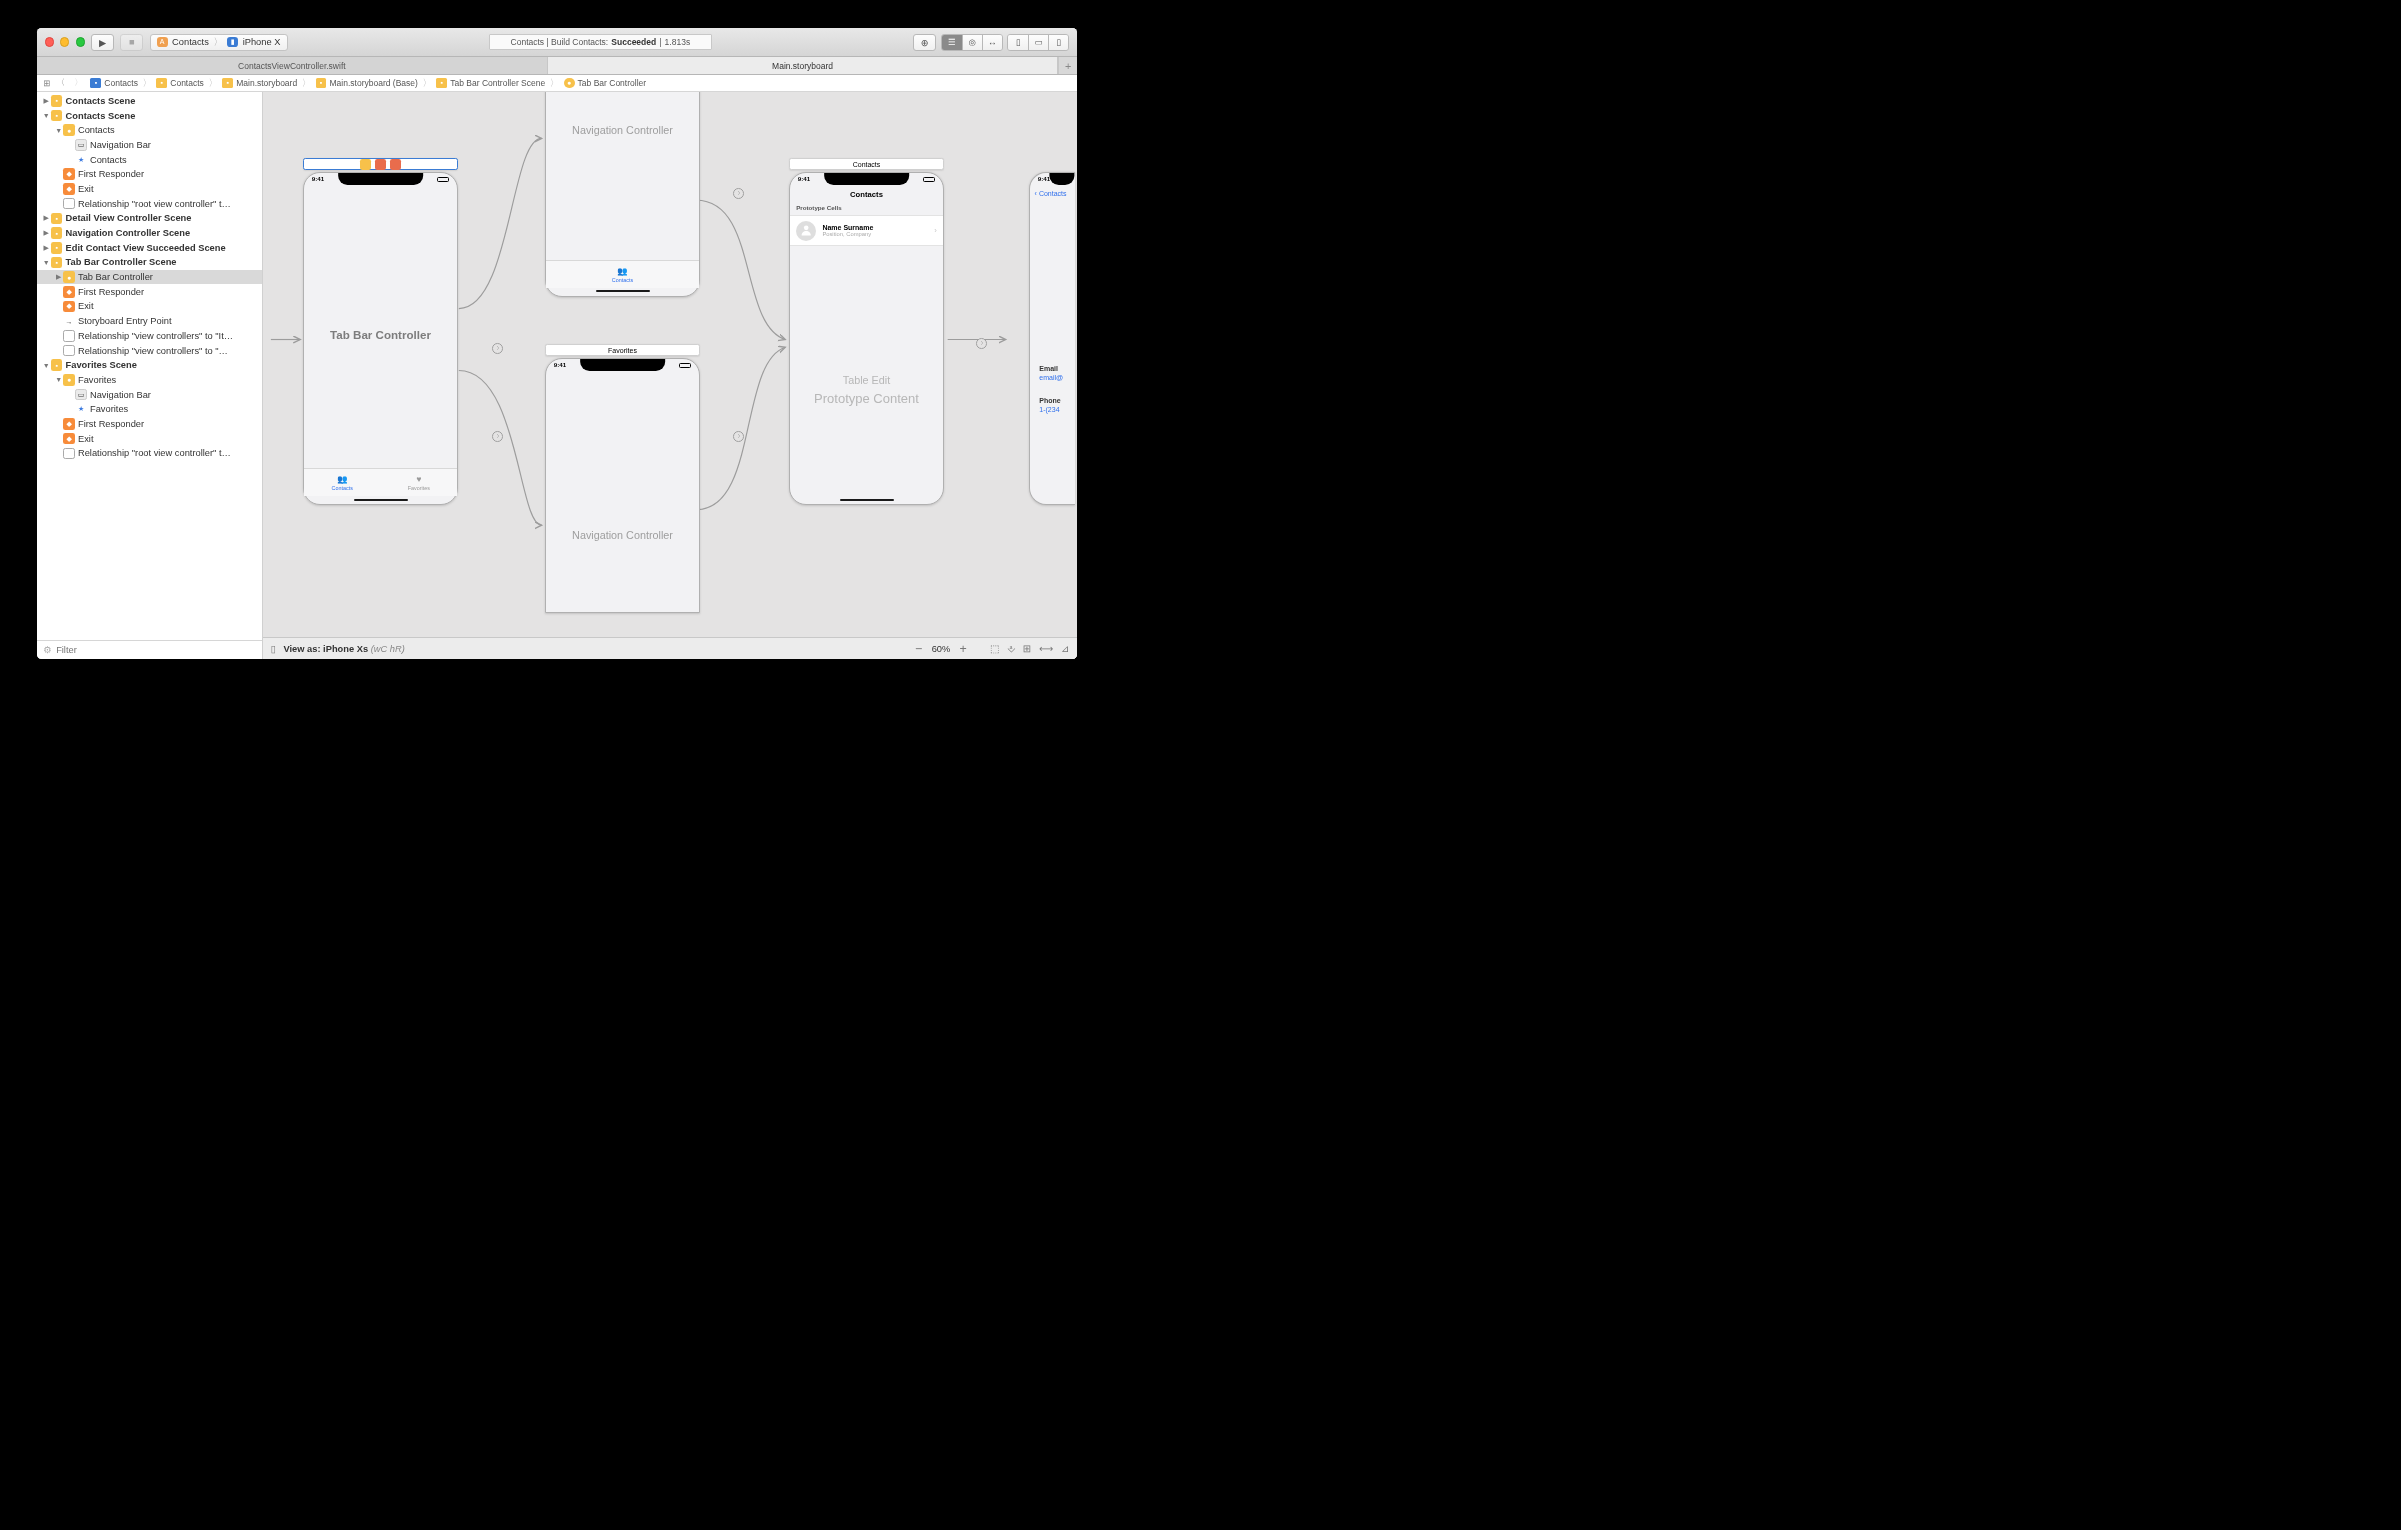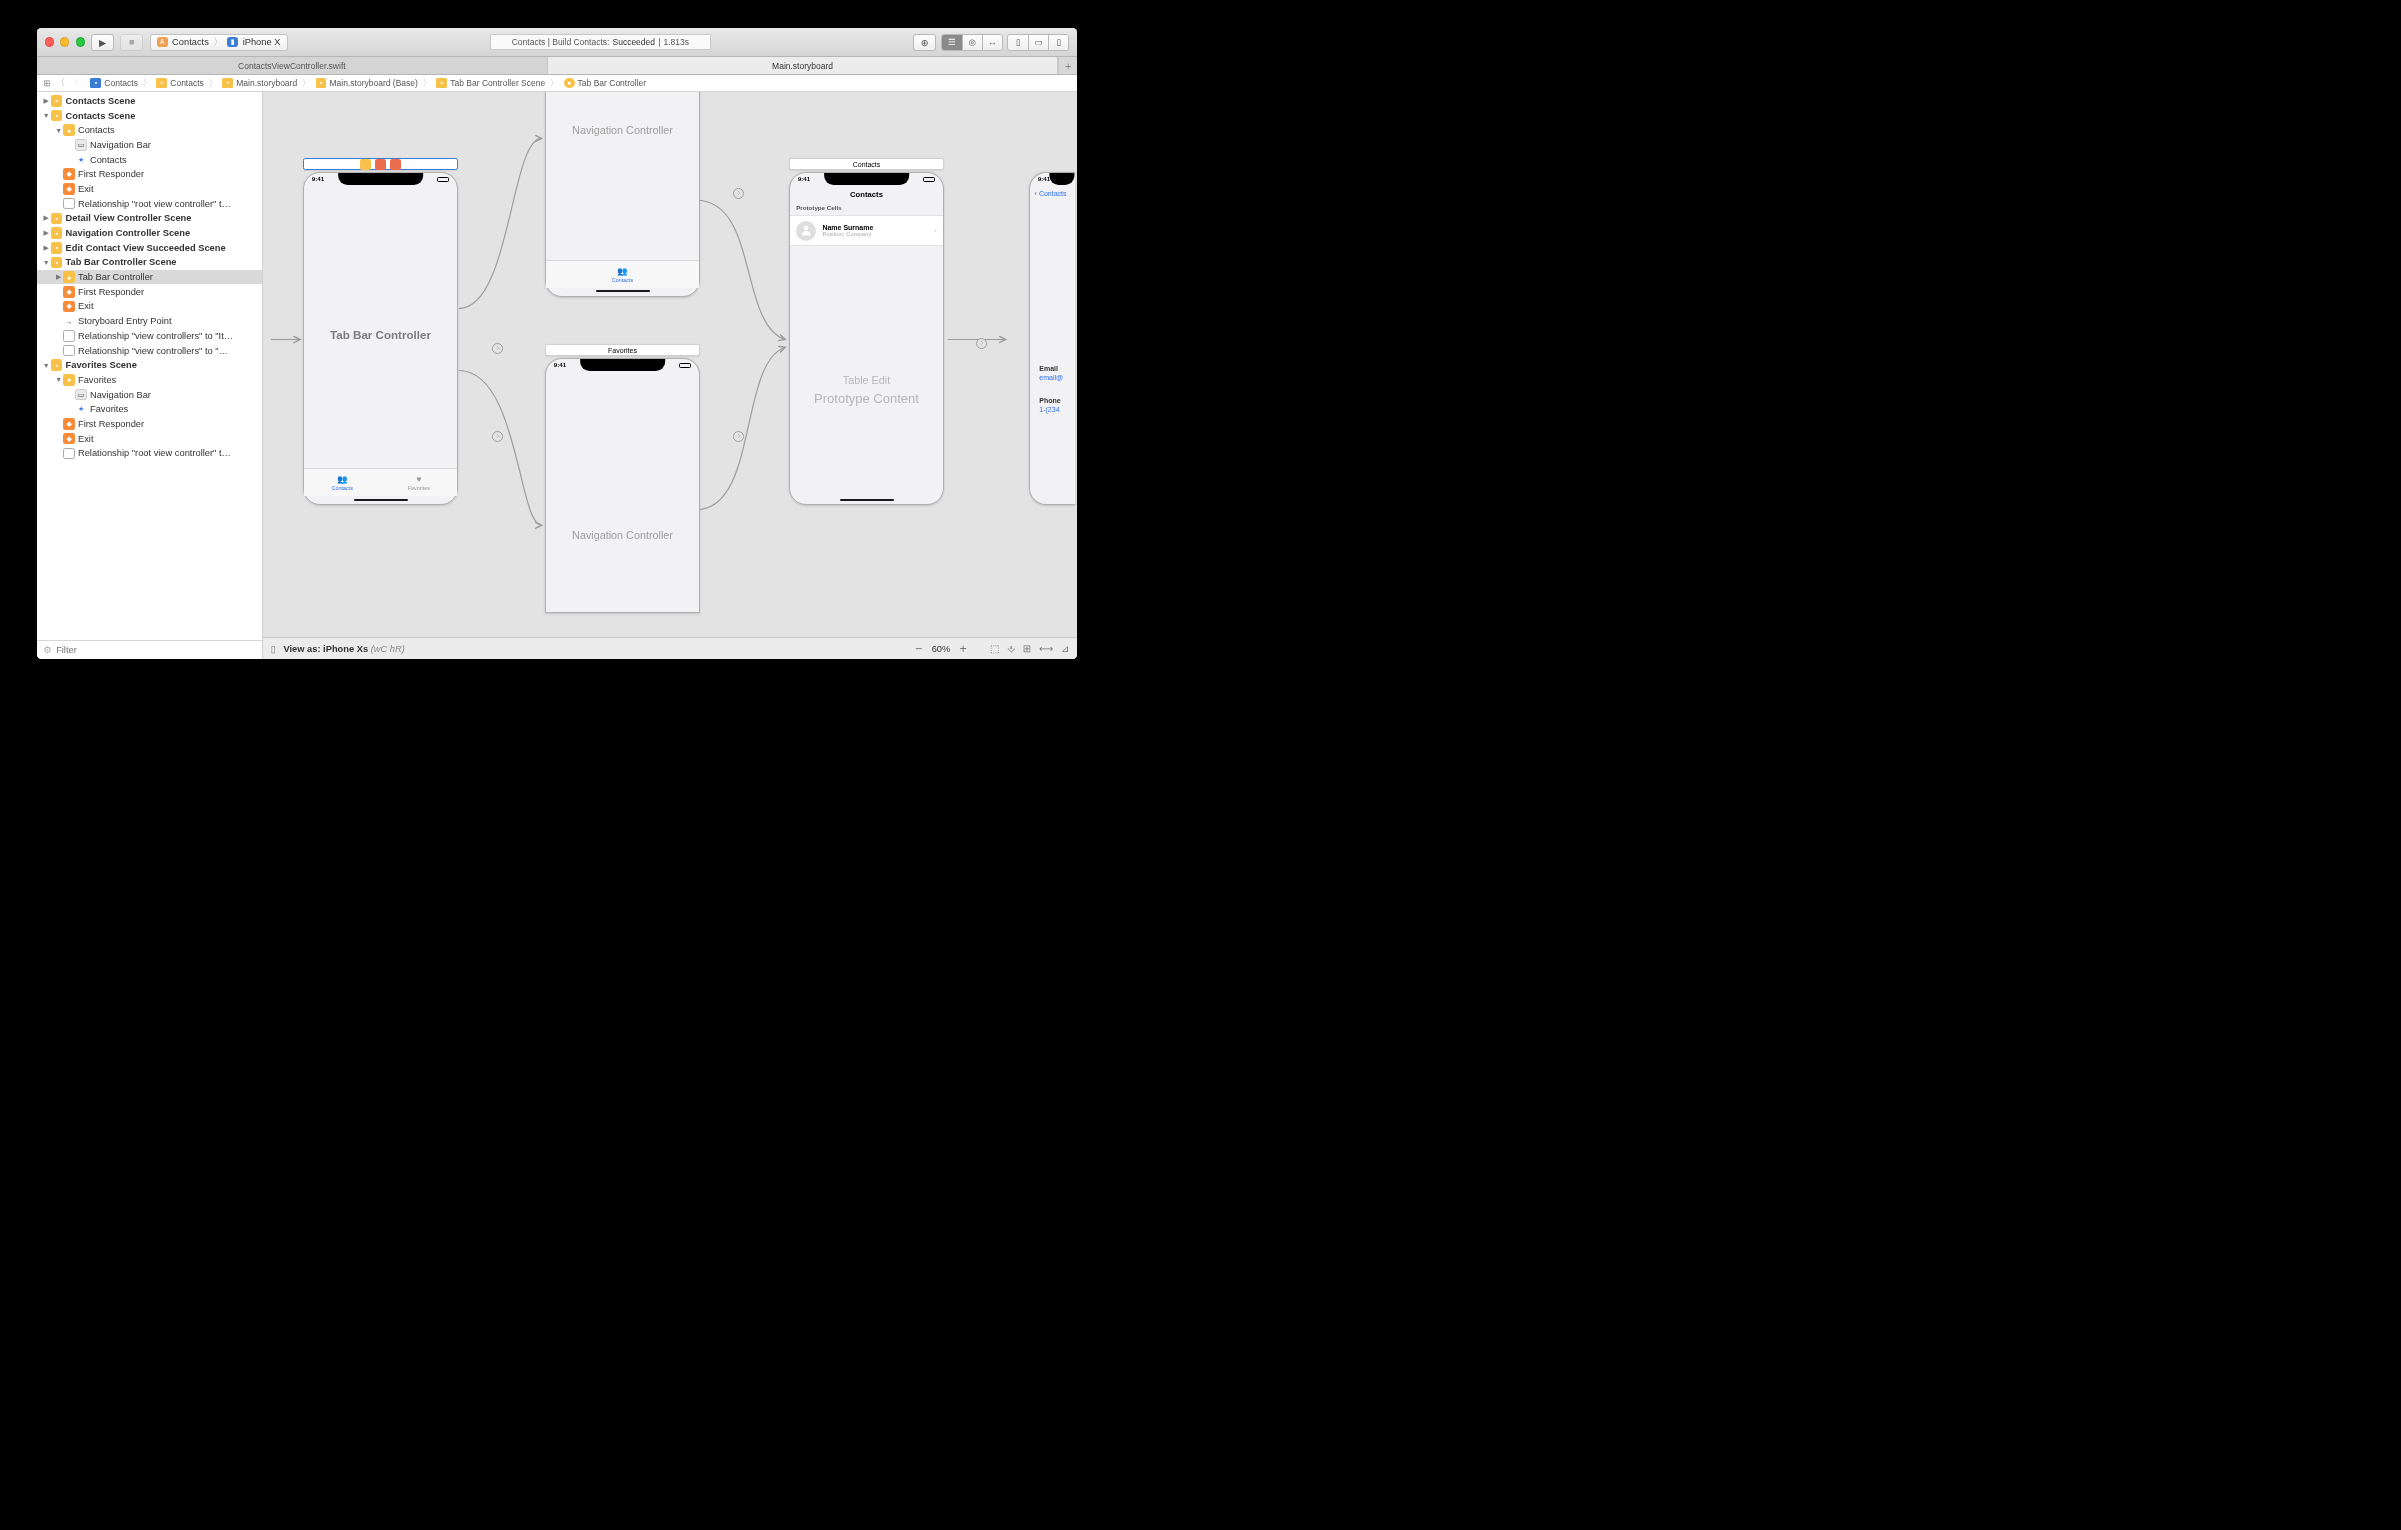--- a/index.html
+++ b/index.html
@@ -9,21 +9,21 @@
 .traffic { display:flex; gap:6.2px; }
 .traffic span { width:9.3px; height:9.3px; border-radius:50%; display:block; }
 .t-close{background:#ff5f57;border:0.8px solid #e04640;}
 .t-min{background:#febc2e;border:0.8px solid #d8a020;}
 .t-max{background:#28c840;border:0.8px solid #1fa32f;}
 .tb-btn{width:23px;height:17px;border:0.8px solid #b8b8b8;border-radius:3.1px;background:linear-gradient(#fdfdfd,#f0f0f0);display:flex;align-items:center;justify-content:center;font-size:9.3px;color:#555;}
 .tb-btn.disabled{opacity:.4;}
 .scheme{display:flex;align-items:center;gap:4.6px;font-size:9.3px;color:#333;border:0.8px solid #c3c3c3;border-radius:3.1px;background:linear-gradient(#fdfdfd,#f0f0f0);height:17px;padding:0 6.2px;}
 .status{flex:1;display:flex;justify-content:center;}
 .status-pill{background:#fafafa;border:0.8px solid #c8c8c8;border-radius:1px;height:16px;min-width:170px;padding:0 21px;display:flex;align-items:center;font-size:8.5px;color:#555;gap:3.1px;}
-.status-pill b{color:#333;font-weight:400;}
+.status-pill b{color:#333;font-weight:700;}
 .tb-right{display:flex;gap:4.6px;align-items:center;}
 .seg{display:flex;border:0.8px solid #b8b8b8;border-radius:3.1px;overflow:hidden;height:17px;}
 .seg>div{width:20px;display:flex;align-items:center;justify-content:center;border-left:0.8px solid #b8b8b8;background:linear-gradient(#fdfdfd,#f0f0f0);font-size:8.5px;color:#555;}
 .seg>div:first-child{border-left:none;}
 .seg>div.active{background:#8a8a8a;color:#fff;}
 .tabbar{height:18px;background:#d8d8d8;border-bottom:0.8px solid #b6b6b6;display:flex;position:relative;}
 .tab{flex:1;display:flex;align-items:center;justify-content:center;font-size:8.5px;color:#555;border-right:0.8px solid #c7c7c7;background:#d4d4d4;}
 .tab.active{background:#ececec;color:#333;}
 .tab-add{width:18.6px;display:flex;align-items:center;justify-content:center;font-size:10.8px;color:#888;border-left:0.8px solid #c7c7c7;}
 .jumpbar{height:17px;background:#fff;border-bottom:0.8px solid #d6d6d6;display:flex;align-items:center;padding:0 6.2px;gap:3.1px;font-size:8.5px;color:#555;}

